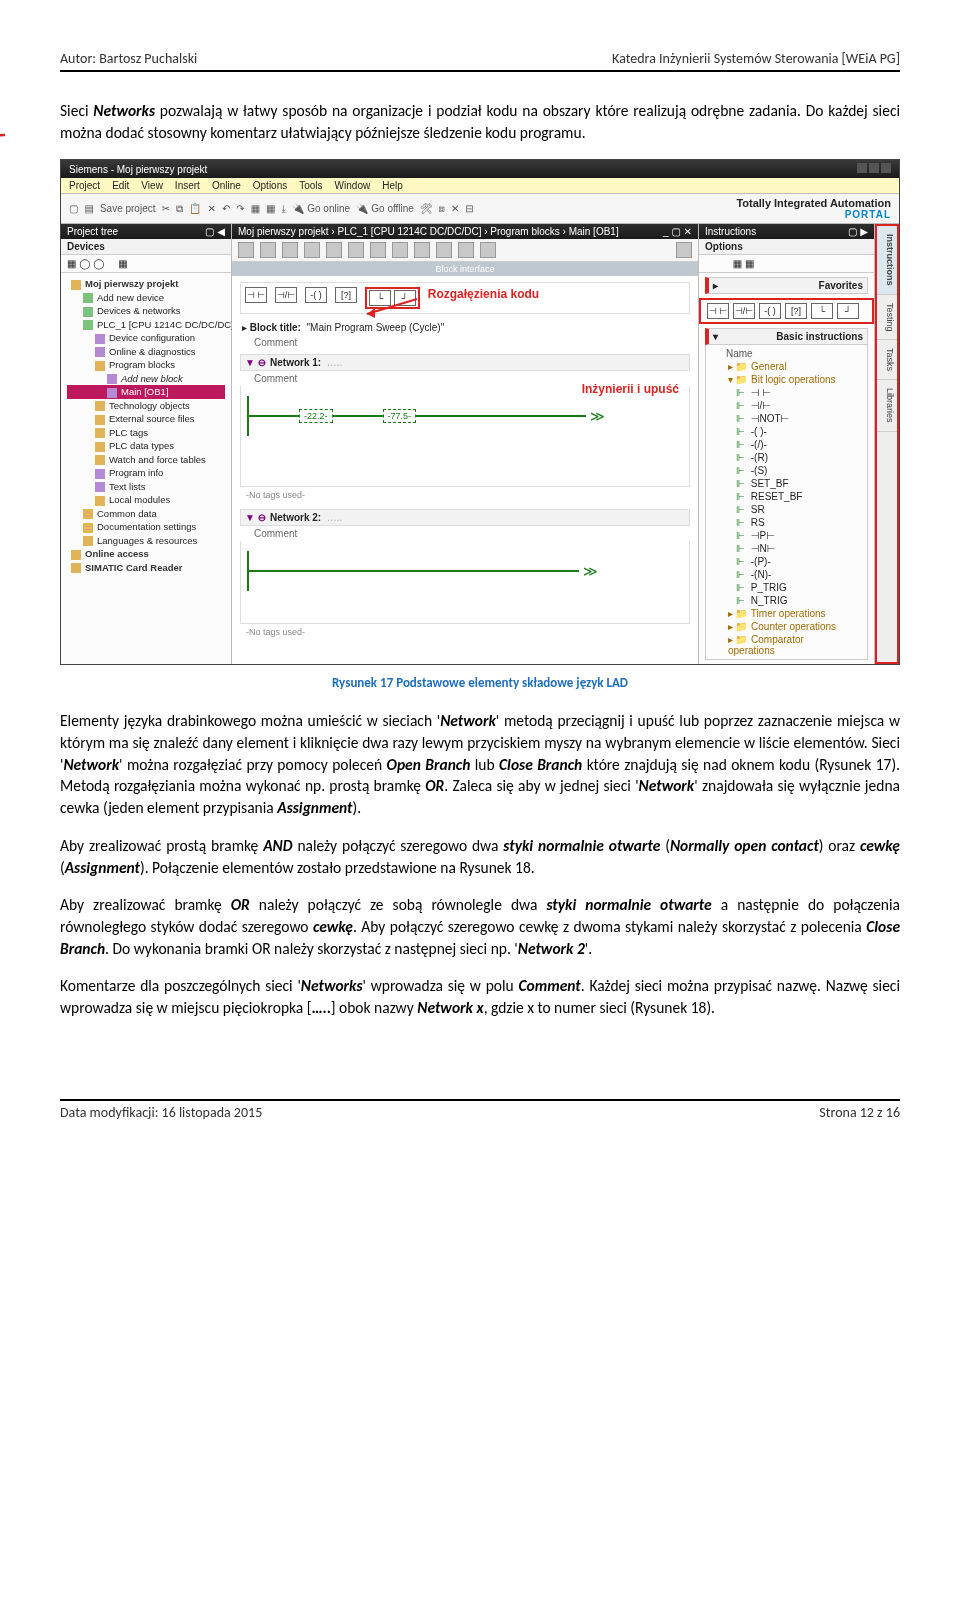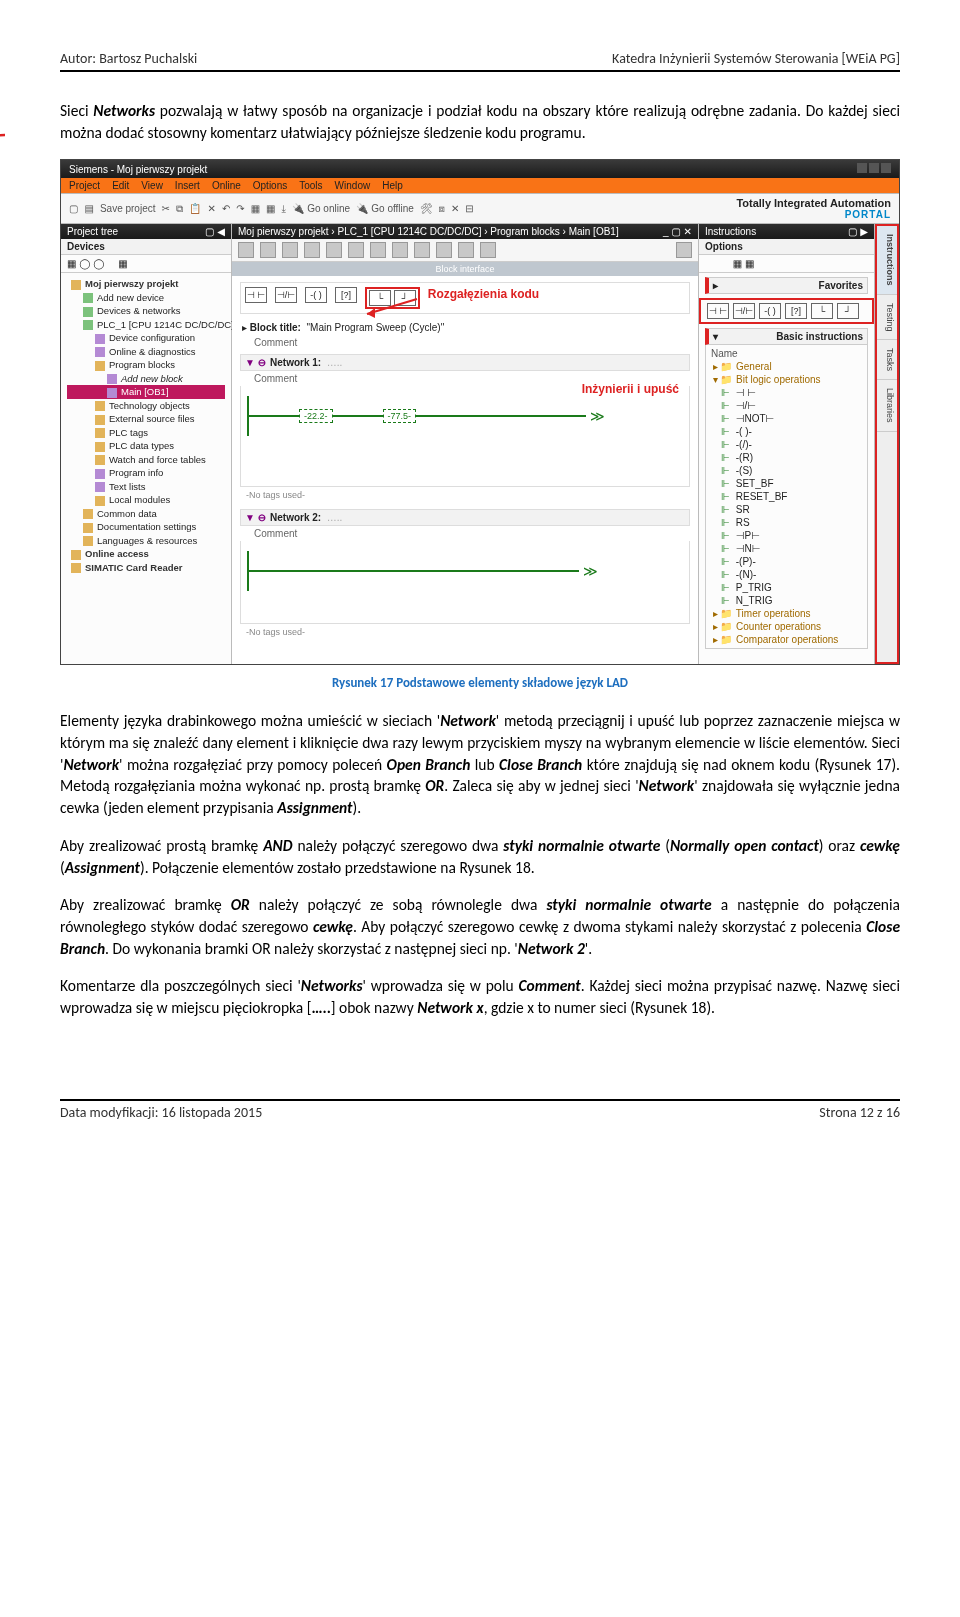--- a/index.html
+++ b/index.html
@@ -60,21 +60,21 @@
     color: #fff;
     padding: 3px 8px;
     display: flex;
     justify-content: space-between;
     align-items: center;
   }
   .tia-title .wbtns span{
     display:inline-block;width:10px;height:10px;background:#555;margin-left:2px;
   }
   .tia-menu {
-    background: #f97316;
+    background: #fef9c3;
     padding: 2px 8px;
     border-bottom: 1px solid #bbb;
   }
   .tia-menu span{margin-right:12px;color:#222;}
   .tia-toolbar {
     background: #f6f6f6;
     padding: 3px 8px;
     border-bottom: 1px solid #bbb;
     display:flex;justify-content:space-between;align-items:center;
   }
@@ -124,21 +124,21 @@
   .lad-sym{border:1px dashed #1a7a1a;padding:1px 4px;color:#1a7a1a;font-size:9px;}
   .lad-arrow{color:#1a7a1a;font-size:14px;margin-left:4px;}
   .net-note{color:#888;font-size:9px;padding:3px 6px;}
   .fav-row{padding:3px 6px;border:2px solid #d22;}
   .fav-row .sym{margin-right:4px;}
   .right-sec{padding:4px 6px;}
   .right-sec .sec-head{
     background:#f2f2f2;border:1px solid #ccc;padding:2px 4px;font-weight:bold;display:flex;justify-content:space-between;
     border-left:4px solid #d22;
   }
-  .instr-list{border:1px solid #ccc;border-top:none;padding:2px 5px;}
+  .instr-list{border:1px solid #ccc;border-top:none;padding:2px 20px;}
   .instr-item{padding:1px 0 1px 10px;}
   .instr-item.folder{color:#a06a00;padding-left:2px;}
   .instr-item .ig{display:inline-block;width:12px;color:#1a7a1a;font-family:monospace;}
   .drag-label{position:absolute;color:#d22;font-weight:bold;font-size:12px;}
   .red-arrow-svg{position:absolute;pointer-events:none;}
 </style>
 </head>
 <body>
 
 <div class="page">

